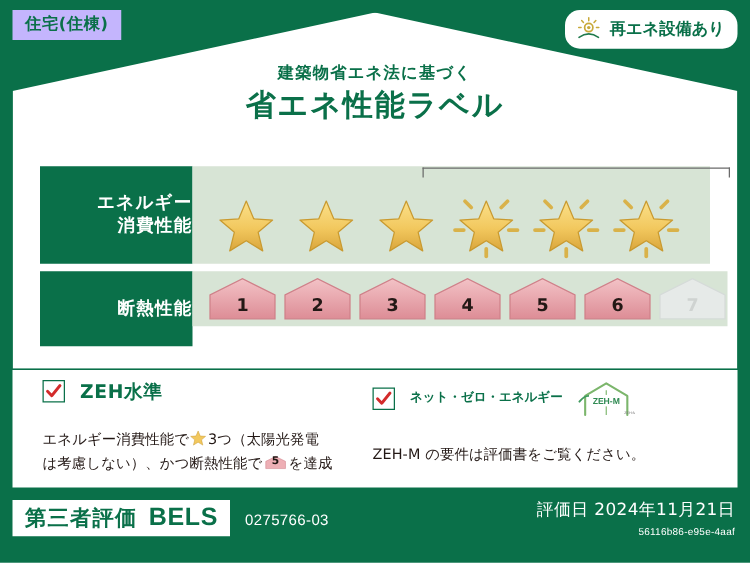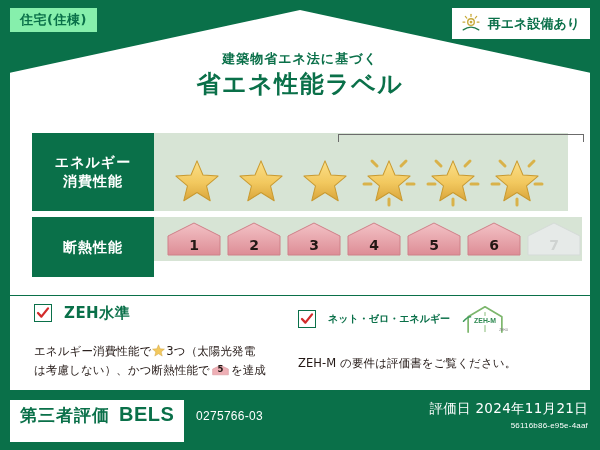--- a/index.html
+++ b/index.html
@@ -14,40 +14,41 @@
     box-sizing:border-box;
   }
   
   .roof{
     position:absolute;left:10px;top:10px;width:580px;height:285px;
     background:#ffffff;
     clip-path:polygon(0% 22%, 50% 0%, 100% 22%, 100% 100%, 0% 100%);
   }
   .tag-housing{
     position:absolute;left:10px;top:8px;
-    background:#86efac;
+    background:#c4b5fd;
     color:#0a7049;
     font-weight:bold;
     font-size:13px;
     padding:5px 10px 6px 10px;
     letter-spacing:0.5px;
     line-height:1;
     z-index:6;
     text-align:right;
   }
   .tag-renew{
     position:absolute;right:10px;top:8px;
     background:#ffffff;
     color:#0a7049;
     font-weight:bold;
     font-size:13px;
     padding:4px 10px 5px 8px;
     display:flex;align-items:center;gap:6px;
     line-height:1;
     z-index:6;
+    border-radius:12px;
   }
   .sun-ico{width:22px;height:22px;display:block;flex:0 0 22px;}
 
   
   .title-wrap{
     position:absolute;left:0;top:52px;width:600px;text-align:center;z-index:5;
   }
   .title-sub{
     color:#0a7049;font-weight:bold;font-size:13px;letter-spacing:1px;line-height:1;
   }
@@ -58,21 +59,21 @@
 
   
   .rows{
     position:absolute;left:32px;top:133px;width:536px;z-index:5;
   }
   .row{
     display:flex;align-items:stretch;margin-bottom:6px;position:relative;
   }
   .row-label{
     width:122px;flex:0 0 122px;background:#0a7049;color:#fff;
-    display:flex;flex-direction:column;align-items:center;justify-content:center;
+    display:flex;flex-direction:column;align-items:flex-end;justify-content:center;
     font-weight:bold;font-size:14px;letter-spacing:1px;line-height:1.35;
     text-align:center;
   }
   .row-body{
     flex:1;background:#d7e4d5;position:relative;
     display:flex;align-items:center;
   }
   #row-energy .row-label{height:78px;}
   #row-energy .row-body{height:78px;}
   #row-insul .row-label{height:60px;}
@@ -148,21 +149,21 @@
     font-size:8.5px;font-weight:bold;color:#231815;z-index:2;line-height:1.3;
   }
 
   
   .footer{
     position:absolute;left:0;top:396px;width:600px;height:54px;z-index:5;
     background:#0a7049;
   }
   .bels-box{
     position:absolute;left:10px;top:4px;background:#ffffff;
-    padding:4px 10px 18px 10px;display:flex;align-items:baseline;gap:9px;
+    padding:4px 10px 5px 10px;display:flex;align-items:baseline;gap:9px;
     line-height:1;
   }
   .bels-jp{color:#0a7049;font-weight:bold;font-size:17px;letter-spacing:1px;}
   .bels-en{color:#0a7049;font-weight:bold;font-size:20px;letter-spacing:0.5px;
            font-family:"Liberation Sans",sans-serif;}
   .bels-no{
     position:absolute;left:196px;top:13px;color:#ffffff;font-size:12px;
     letter-spacing:0.3px;font-family:"Liberation Sans",sans-serif;
   }
   .eval-date{

